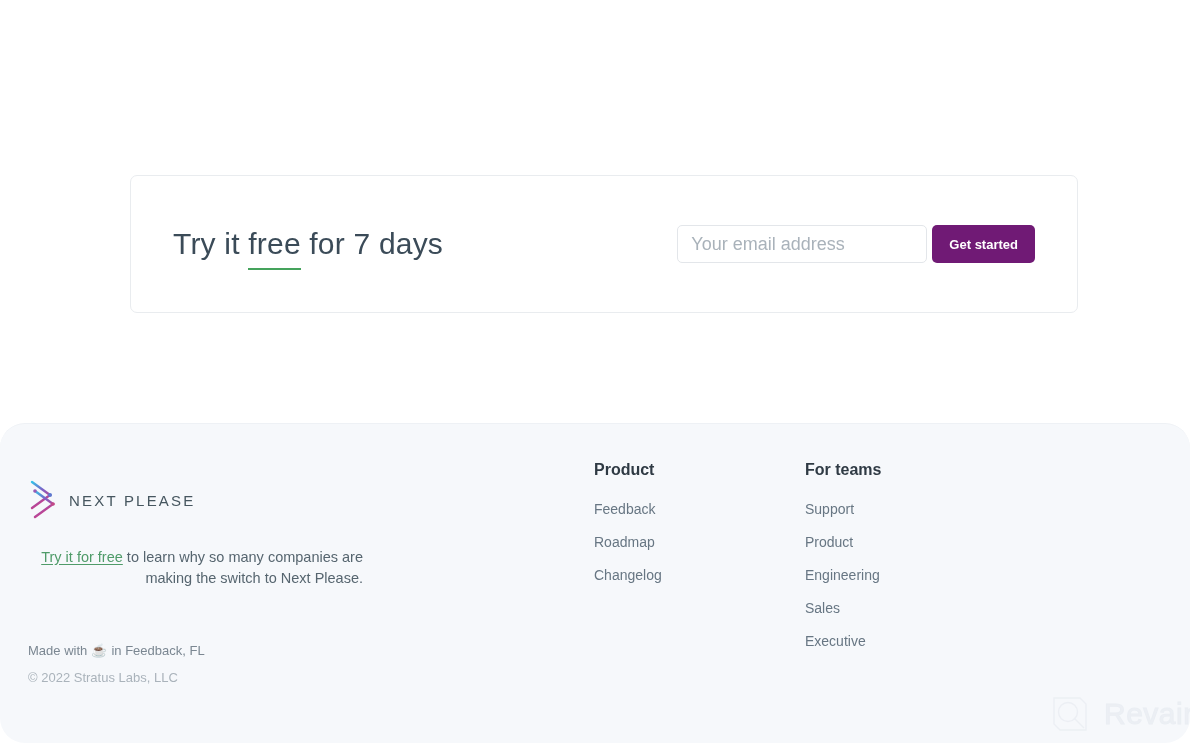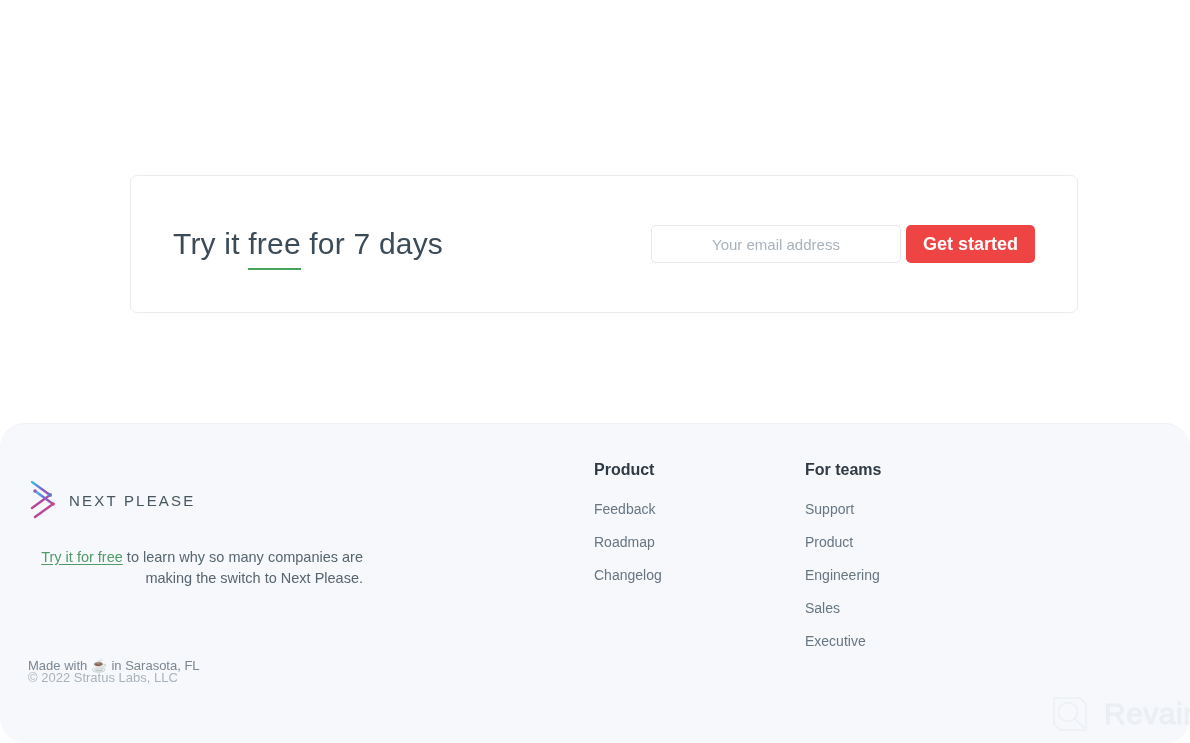--- a/index.html
+++ b/index.html
@@ -76,36 +76,35 @@
   }
 
   .email-input {
     width: 250px;
     height: 38px;
     border: 1px solid #e3e6ea;
     border-radius: 5px;
     background: #ffffff;
     padding: 0 13px;
     font-family: "Liberation Sans", sans-serif;
-    font-size: 15px;
+    font-size: 18px;
     color: #3a4a57;
     outline: none;
-    text-align: center;
   }
   .email-input::placeholder { color: #a9b2ba; }
 
   .get-started-btn {
     height: 38px;
     padding: 0 17px;
     border: none;
     border-radius: 5px;
-    background: #ef4444;
+    background: #701a75;
     color: #ffffff;
     font-family: "Liberation Sans", sans-serif;
-    font-size: 18px;
+    font-size: 13px;
     font-weight: bold;
     cursor: pointer;
     white-space: nowrap;
   }
 
   
   .footer {
     position: absolute;
     top: 423px;
     left: 0;
@@ -156,21 +155,21 @@
   }
 
   .brand-desc a {
     color: #4f9b69;
     text-decoration: underline;
     text-underline-offset: 2px;
   }
 
   .made-with {
     position: absolute;
-    top: 234px;
+    top: 219px;
     left: 28px;
     font-size: 13px;
     color: #7b8792;
     display: flex;
     align-items: center;
     gap: 4px;
     white-space: nowrap;
   }
   .made-with .coffee { font-size: 13px; }
 
@@ -277,21 +276,21 @@
       </div>
 
       <div class="brand-desc">
         <a href="#">Try it for free</a><span> to learn why so many companies are making the switch to Next Please.</span>
       </div>
     </div>
 
     <div class="made-with">
       <span>Made with</span>
       <span class="coffee">☕</span>
-      <span>in Sarasota, FL</span>
+      <span>in Feedback, FL</span>
     </div>
 
     <div class="copyright">© 2022 Stratus Labs, LLC</div>
 
     <div class="col col-product">
       <div class="col-title">Product</div>
       <a class="col-link" href="#">Feedback</a>
       <a class="col-link" href="#">Roadmap</a>
       <a class="col-link" href="#">Changelog</a>
     </div>

